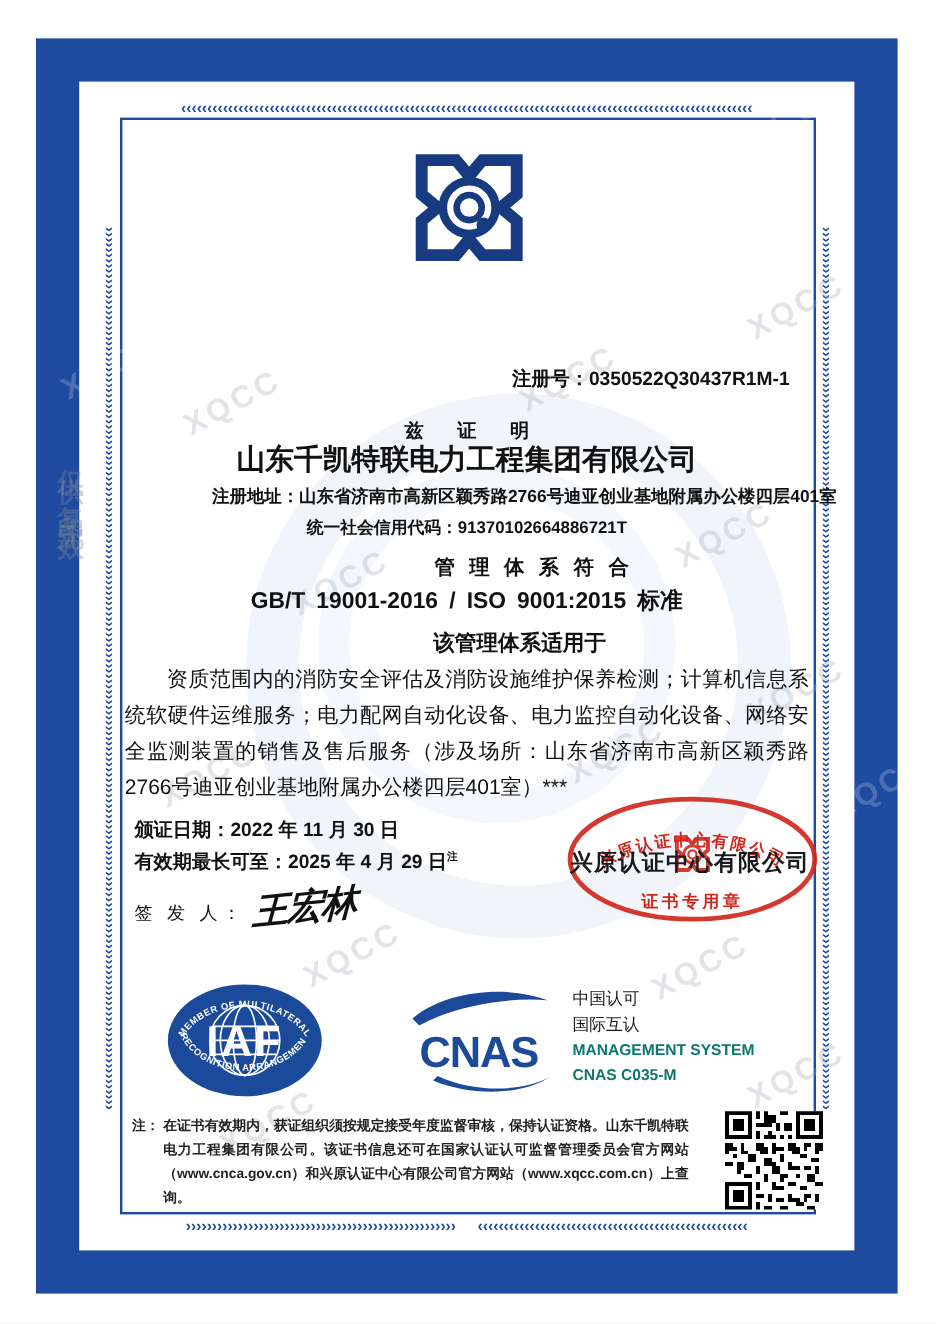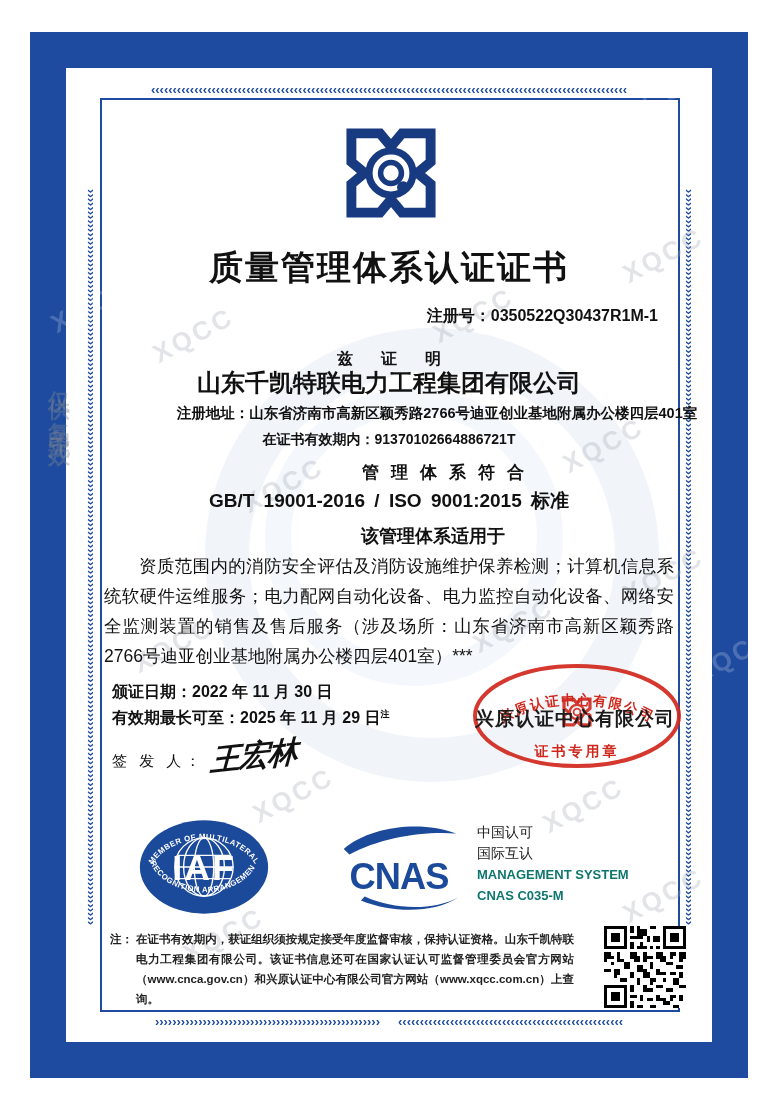--- a/index.html
+++ b/index.html
@@ -113,36 +113,35 @@
       <g id="embShape" stroke="currentColor" fill="none">
         <path d="M14,14 H40 L50,26 L60,14 H86 V40 L74,50 L86,60 V86 H60 L50,74 L40,86 H14 V60 L26,50 L14,40 Z" stroke-width="9" stroke-linejoin="miter"></path>
         <circle cx="50" cy="50" r="20" stroke-width="6.5"></circle>
         <circle cx="50" cy="50" r="9.5" stroke-width="5"></circle>
         <circle cx="61" cy="63" r="5.5" fill="currentColor" stroke="none"></circle>
       </g>
     </defs>
     <use href="#embShape"></use>
   </svg>
 
-  <div class="abs title content">质量管理体系认证证书</div>
   <div class="abs reg-line content">
     <span>注册号：</span><span>0350522Q30437R1M-1</span>
   </div>
   <div class="abs company content">山东千凯特联电力工程集团有限公司</div>
   <div class="abs certify-heading content">兹证明</div>
   <div class="abs address content">注册地址：山东省济南市高新区颖秀路2766号迪亚创业基地附属办公楼四层401室</div>
-  <div class="abs credit content">在证书有效期内：91370102664886721T</div>
+  <div class="abs credit content">统一社会信用代码：91370102664886721T</div>
   <div class="abs conformity content">管理体系符合</div>
   <div class="abs standard content">GB/T 19001-2016 / ISO 9001:2015 标准</div>
   <div class="abs scope-heading content">该管理体系适用于</div>
   <div class="abs scope content">资质范围内的消防安全评估及消防设施维护保养检测；计算机信息系统软硬件运维服务；电力配网自动化设备、电力监控自动化设备、网络安全监测装置的销售及售后服务（涉及场所：山东省济南市高新区颖秀路2766号迪亚创业基地附属办公楼四层401室）***</div>
 
   <div class="abs issue-date content">颁证日期：2022 年 11 月 30 日</div>
   <div class="abs validity content">
-    <span>有效期最长可至：2025 年 11 月 29 日</span><sup>注</sup>
+    <span>有效期最长可至：2025 年 4 月 29 日</span><sup>注</sup>
   </div>
   <div class="abs signer content">
     <span>签 发 人：</span><span class="signature">王宏林</span>
   </div>
 
   <svg class="abs seal" viewBox="0 0 222 112" style="color:#d0271c;">
     <ellipse cx="111" cy="56" rx="102" ry="50" fill="none" stroke="#d0271c" stroke-width="4" opacity="0.92"></ellipse>
     <path id="sealArc" d="M24,74 A92,44 0 0 1 198,74" fill="none"></path>
     <text font-size="13.5" font-weight="bold" fill="#d0271c" letter-spacing="2">
       <textPath href="#sealArc" startOffset="50%" text-anchor="middle">兴原认证中心有限公司</textPath>

